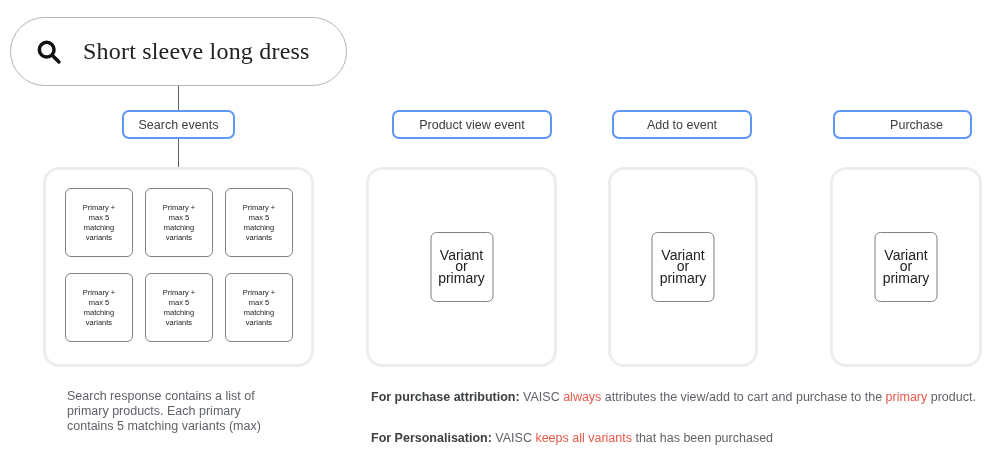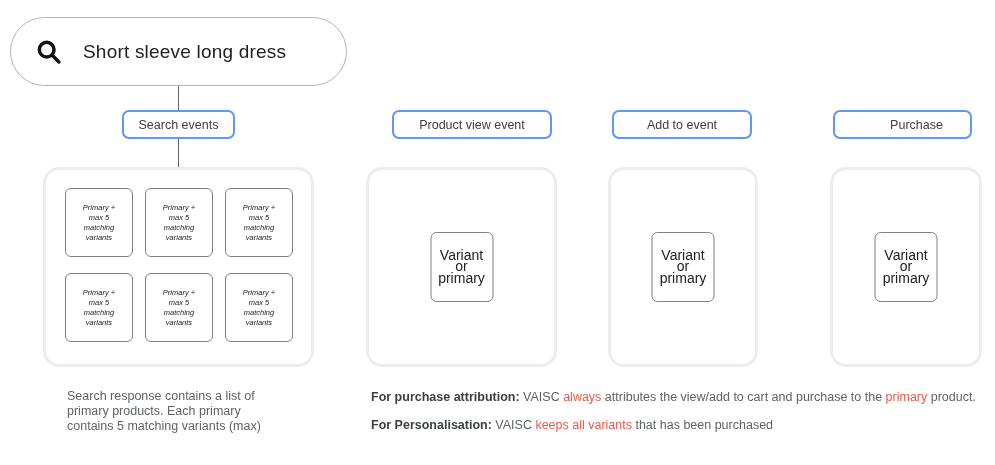--- a/index.html
+++ b/index.html
@@ -6,41 +6,41 @@
   body{width:995px;height:465px;position:relative;overflow:hidden;
        font-family:"Liberation Sans",sans-serif;color:var(--text-dark,#202124);}
   .stage{position:absolute;inset:0;}
 
   
   .pill{position:absolute;left:10px;top:17px;width:337px;height:69px;
         box-sizing:border-box;border:1.5px solid var(--pill-border,#b0b4b9);
         border-radius:35px;background:#fff;display:flex;align-items:center;
         padding-left:24px;gap:20px;}
   .pill-icon{display:flex;align-items:center;}
-  .pill-text{font-size:19px;color:var(--text-dark,#202124);letter-spacing:.2px;}
+  .pill-text{font-size:24px;color:var(--text-dark,#202124);letter-spacing:.2px;font-family:Liberation Serif, serif;}
 
   
   .vline{position:absolute;left:177.5px;width:1.5px;background:var(--line,#5f6368);}
   .vline-1{top:86px;height:24px;}
   .vline-2{top:139px;height:29px;}
 
   
   .event-btn{position:absolute;top:110px;height:29px;box-sizing:border-box;
              border:2px solid var(--accent-blue,#5e97f6);border-radius:7px;background:#fff;
              display:flex;align-items:center;justify-content:center;
              font-size:12.5px;color:var(--bold-gray,#3c4043);}
   .btn-search{left:122px;width:113px;}
   .btn-product{left:392px;width:160px;}
   .btn-cart{left:612px;width:140px;}
   .btn-purchase{left:833px;width:139px;padding-left:28px;}
 
   
   .panel{position:absolute;top:167px;height:200px;box-sizing:border-box;
          border:3px solid var(--panel-border,#ededed);border-radius:16px;background:#fff;}
-  .panel-search{left:43px;width:271px;font-style:italic;}
+  .panel-search{left:43px;width:271px;}
   .panel-product{left:366px;width:191px;}
   .panel-cart{left:608px;width:150px;}
   .panel-purchase{left:830px;width:152px;}
 
   
   .card{box-sizing:border-box;border:1px solid var(--card-border,#7d8287);border-radius:6px;
         background:#fff;display:flex;align-items:center;justify-content:center;
         text-align:center;white-space:pre-line;color:var(--text-dark,#202124);}
   .card-grid{position:absolute;left:19px;top:18px;display:grid;
              grid-template-columns:repeat(3,68px);grid-auto-rows:69px;
@@ -48,21 +48,21 @@
   .card-sm{width:68px;height:69px;font-size:7.5px;line-height:10px;}
   .card-md{position:absolute;top:62px;left:50%;transform:translateX(-50%);
            width:63px;height:70px;font-size:14px;line-height:11.5px;}
 
   
   .caption-left{position:absolute;left:67px;top:389px;font-size:12.5px;line-height:15px;
                 color:var(--text-gray,#5f6368);white-space:pre-line;}
   .note{position:absolute;left:371px;font-size:12.5px;color:var(--text-gray,#5f6368);
         white-space:pre;}
   .note-1{top:390px;}
-  .note-2{top:418px;}
+  .note-2{top:431px;}
   .note .b{font-weight:bold;color:var(--bold-gray,#3c4043);}
   .note .r{color:var(--highlight-red,#e8594a);}
 </style>
 </head>
 <body>
 
 <div class="stage">
 
   <div class="pill">
     <span class="pill-icon">

